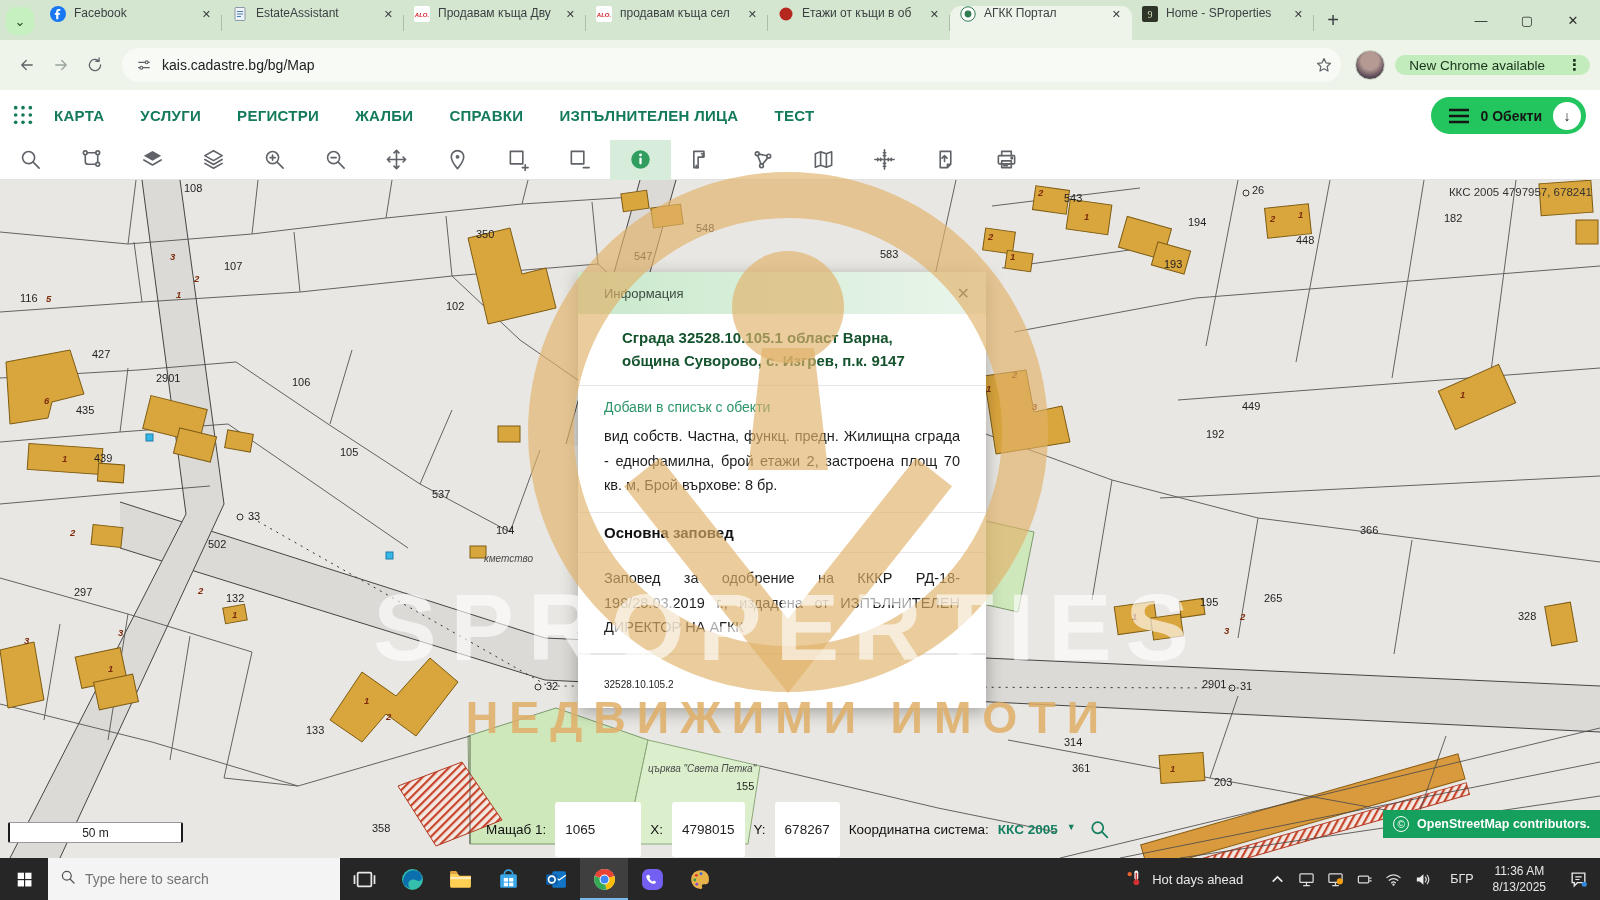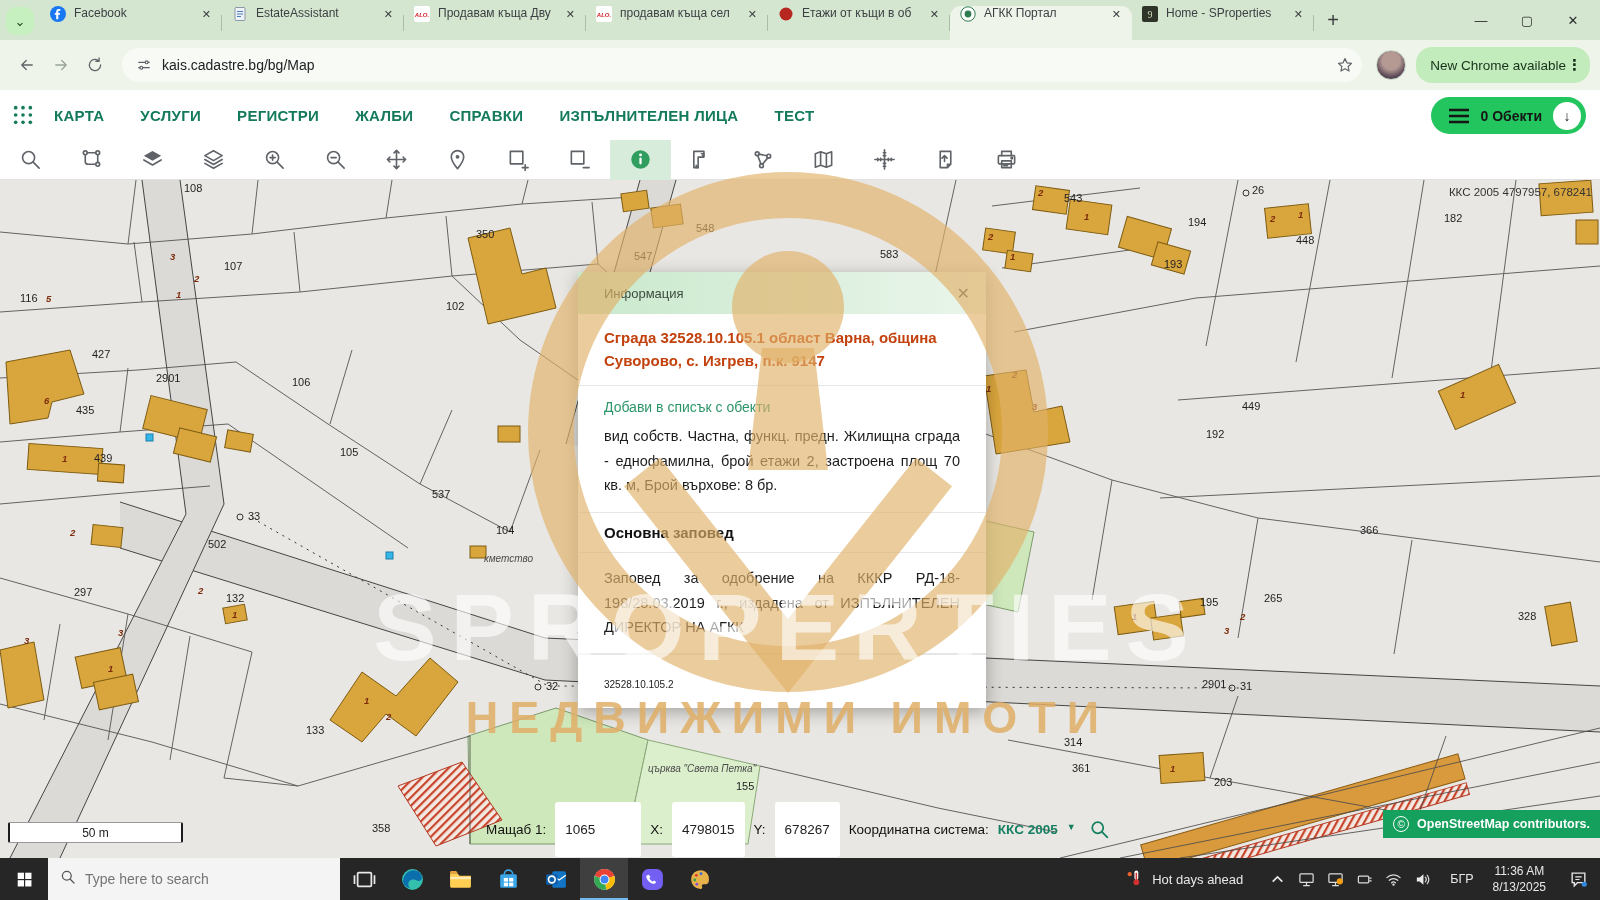--- a/index.html
+++ b/index.html
@@ -20,21 +20,21 @@
   .winctl{width:46px;height:40px;display:flex;align-items:center;justify-content:center;font-size:13px;color:#2b2b2b}
 
   .addressbar{height:50px;background:#eef4ea;display:flex;align-items:center;padding:0 10px}
   .nav-btn{width:34px;height:34px;border-radius:50%;display:flex;align-items:center;justify-content:center;color:#3c4043}
   .nav-btn svg{width:18px;height:18px}
   .urlpill{flex:1;height:34px;margin:0 10px;background:#f8faf5;border-radius:17px;display:flex;align-items:center;gap:10px;padding:0 8px 0 14px}
   .tune-icon svg{width:16px;height:16px;display:block}
   .url{flex:1;font-size:14px;color:#202124}
   .star svg{width:18px;height:18px;display:block}
   .avatar{width:30px;height:30px;border-radius:50%;background:radial-gradient(circle at 50% 35%,#b49a93 0 38%,#5c4a58 70%,#3a3440 100%);border:1px solid #c8d6c4;margin-left:4px}
-  .update-pill{margin-left:10px;height:36px;border-radius:16px;background:#c3ecbc;display:flex;align-items:center;gap:1px;padding:0 8px 0 14px;font-size:13.5px;color:#17321a;white-space:nowrap}
+  .update-pill{margin-left:10px;height:20px;border-radius:16px;background:#c3ecbc;display:flex;align-items:center;gap:22px;padding:0 8px 0 14px;font-size:13.5px;color:#17321a;white-space:nowrap}
   .dots{font-size:15px;color:#17321a;font-weight:bold}
 
   
   .sitenav{height:50px;background:#fff;display:flex;align-items:center;padding:0 12px;position:relative}
   .apps-grid{margin-right:20px;display:flex}
   .apps-grid svg{width:22px;height:22px}
   .nav-items{display:flex;gap:36px}
   .nav-item{font-weight:bold;font-size:15px;color:#137a5c;letter-spacing:.3px;cursor:pointer}
   .objects-pill{position:absolute;right:14px;top:7px;height:37px;background:#22c55e;border-radius:19px;display:flex;align-items:center;gap:11px;padding:0 5px 0 17px;cursor:pointer}
   .burger svg{width:22px;height:16px;display:block}
@@ -62,21 +62,21 @@
   .caret{font-size:9px;color:#157f62}
   .sb-search{display:flex;margin-left:4px;cursor:pointer}
   .sb-search svg{width:21px;height:21px}
   .attribution{position:absolute;right:0;bottom:20px;height:28px;background:#16a05e;color:#fff;display:flex;align-items:center;gap:8px;padding:0 10px;font-size:12.5px;font-weight:bold}
   .attr-c{width:16px;height:16px;border:1.5px solid #fff;border-radius:50%;display:flex;align-items:center;justify-content:center;font-size:10px;font-weight:normal}
 
   
   .popup{position:absolute;left:578px;top:92px;width:408px;background:#fff;box-shadow:0 4px 16px rgba(0,0,0,.3);z-index:30}
   .popup-head{height:42px;background:linear-gradient(90deg,#c9e9cc,#eaf5eb);display:flex;align-items:center;padding:0 16px 0 26px;font-size:13px;color:#3d4a3e}
   .popup-close{margin-left:auto;font-size:16px;color:#555;cursor:pointer}
-  .popup-title{font-size:15px;font-weight:bold;color:#c2410c;margin:13px 26px;line-height:1.5}
+  .popup-title{font-size:15px;font-weight:bold;color:#14532d;margin:13px 44px;line-height:1.5}
   hr.sep{border:none;border-top:1px solid #e6e6e6;margin:0}
   .popup-link{display:block;color:#2d9568;font-size:14px;margin:13px 26px 9px;text-decoration:none;cursor:pointer}
   .popup-desc{font-size:14.5px;color:#1d1d1d;margin:4px 26px 14px;line-height:1.7;text-align:justify}
   h4.sec{font-size:15px;margin:11px 26px;color:#111}
   .sec-text{font-size:14.5px;margin:13px 26px;line-height:1.7;text-align:justify;color:#1d1d1d}
   .neighbor{font-size:10px;margin:24px 26px 18px;color:#222}
 
   
   .watermark{position:absolute;left:0;top:140px;width:1600px;height:718px;z-index:40;pointer-events:none}
   .wm1{font-size:95px;font-weight:bold;fill:rgba(255,255,255,.62);letter-spacing:14px;text-anchor:middle;font-family:"Liberation Sans",sans-serif}

